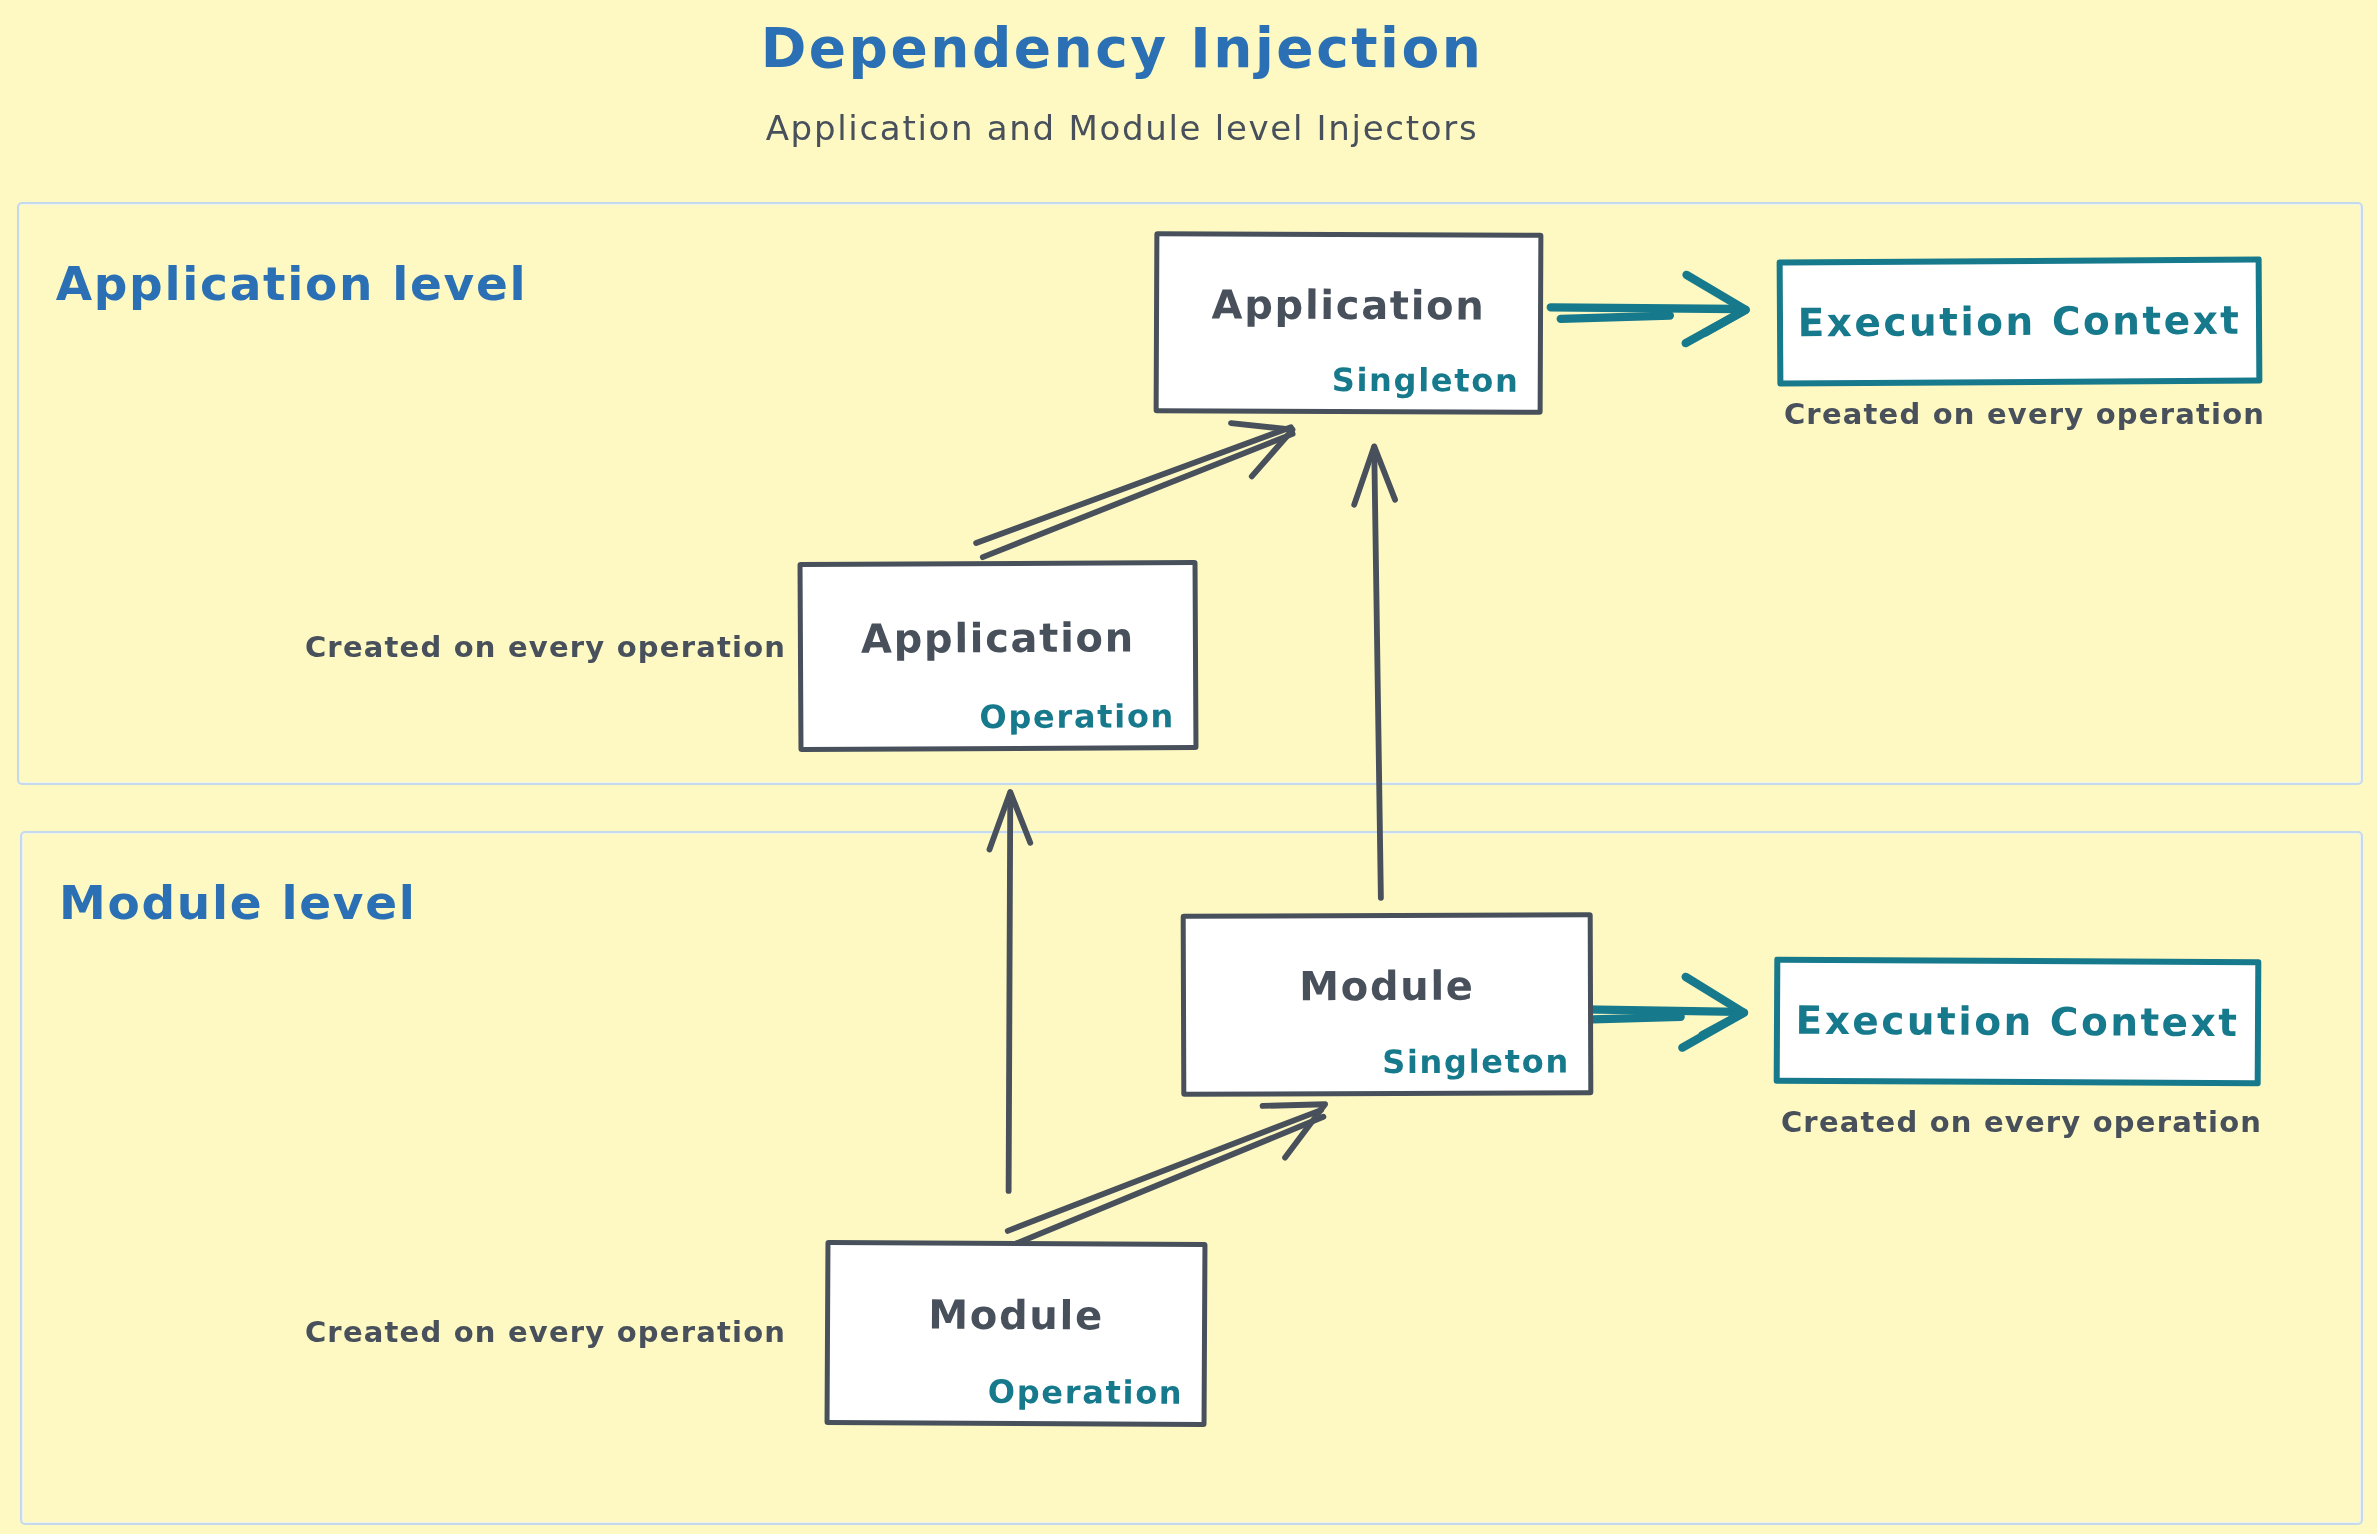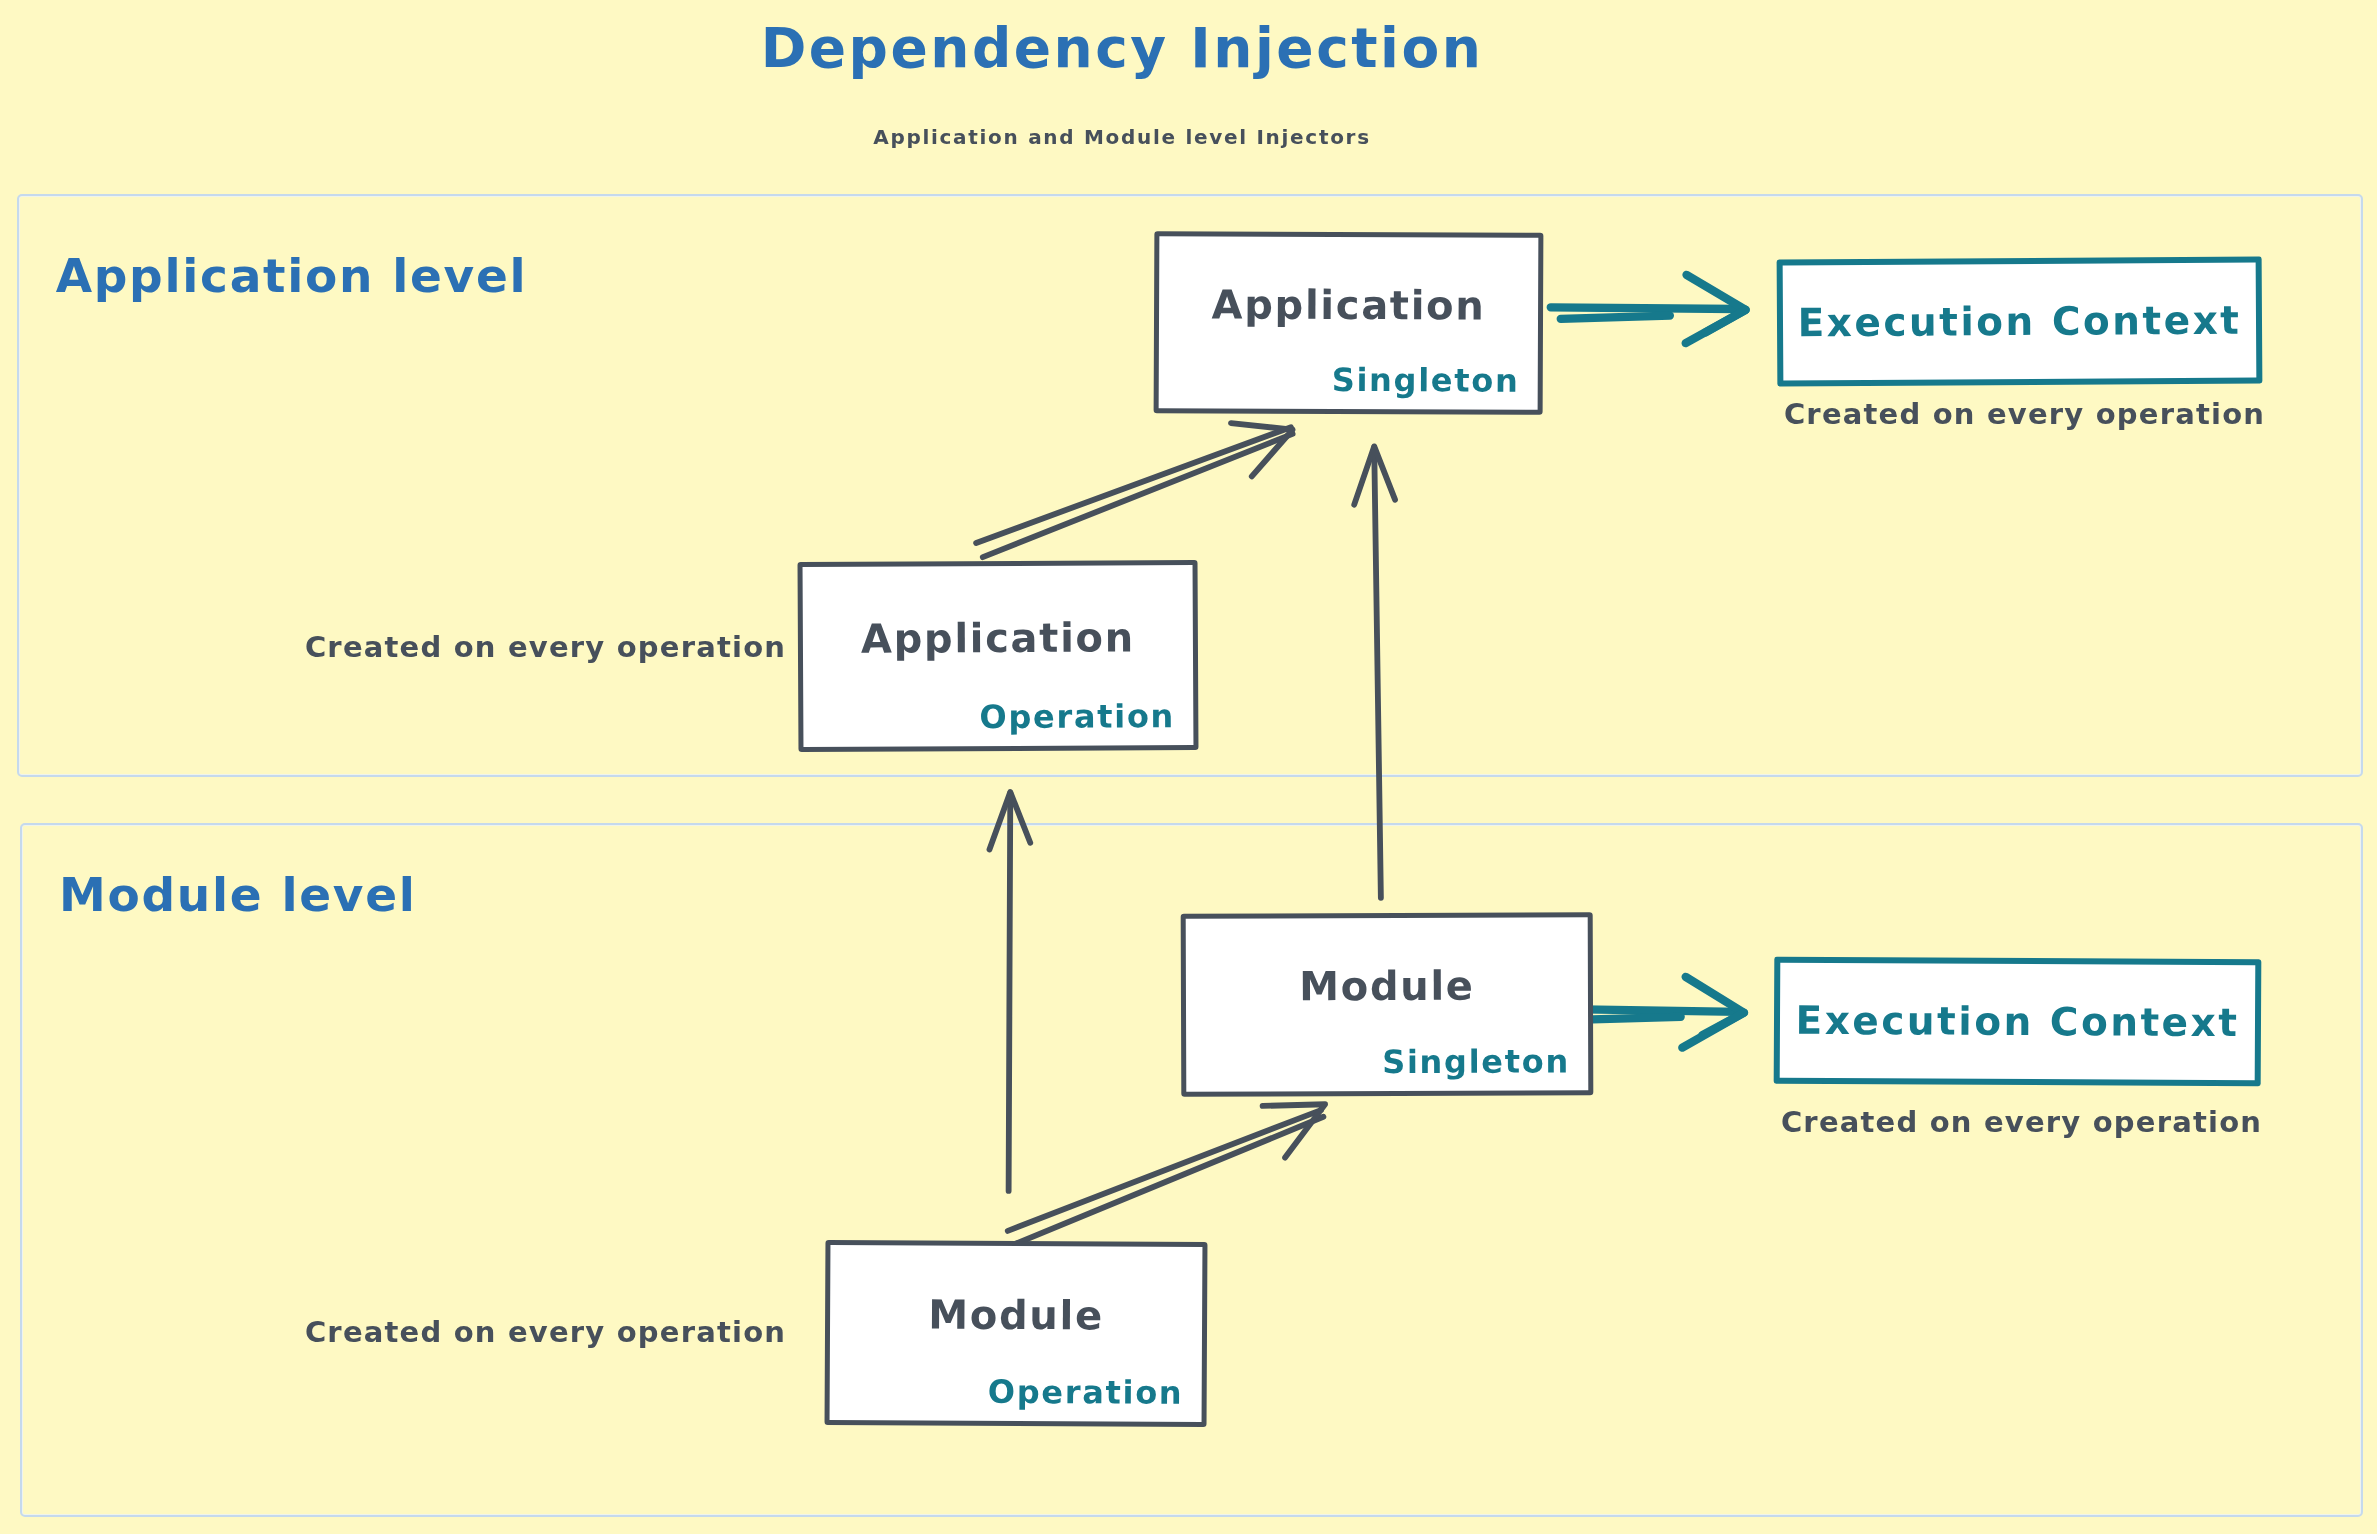--- a/index.html
+++ b/index.html
@@ -18,27 +18,27 @@
     font-family:"DejaVu Sans","Liberation Sans",sans-serif;
     color:var(--slate);
   }
   
   .hdr{position:absolute;left:647px;top:11.7px;width:950px;text-align:center;}
   .hdr h1{
     margin:0;font-size:55px;line-height:72px;font-weight:bold;
     color:var(--accent-blue);letter-spacing:2.5px;
   }
   .hdr .sub{
-    margin-top:36px;font-size:20px;line-height:35px;font-weight:bold;
+    margin-top:27px;font-size:34px;line-height:35px;font-weight:normal;
     color:var(--slate);letter-spacing:1.7px;
   }
   
   .level{
     position:absolute;border:2.5px solid var(--section-border);
-    border-radius:5px;background:transparent;box-shadow:0 0 0 0.8px #eaf2fa inset;
+    border-radius:5px;background:transparent;box-shadow:0 0 0 0.8px #eaf2fa inset;margin-top:8px;
   }
   .level.app{left:16.7px;top:194px;width:2342px;height:579px;}
   .level.module{left:20px;top:823px;width:2339px;height:690px;}
   .level-label{
     position:absolute;left:37px;top:52px;
     font-size:47px;font-weight:bold;color:var(--accent-blue);letter-spacing:1.7px;
   }
   .level.module .level-label{top:42px;}
   
   .node{

